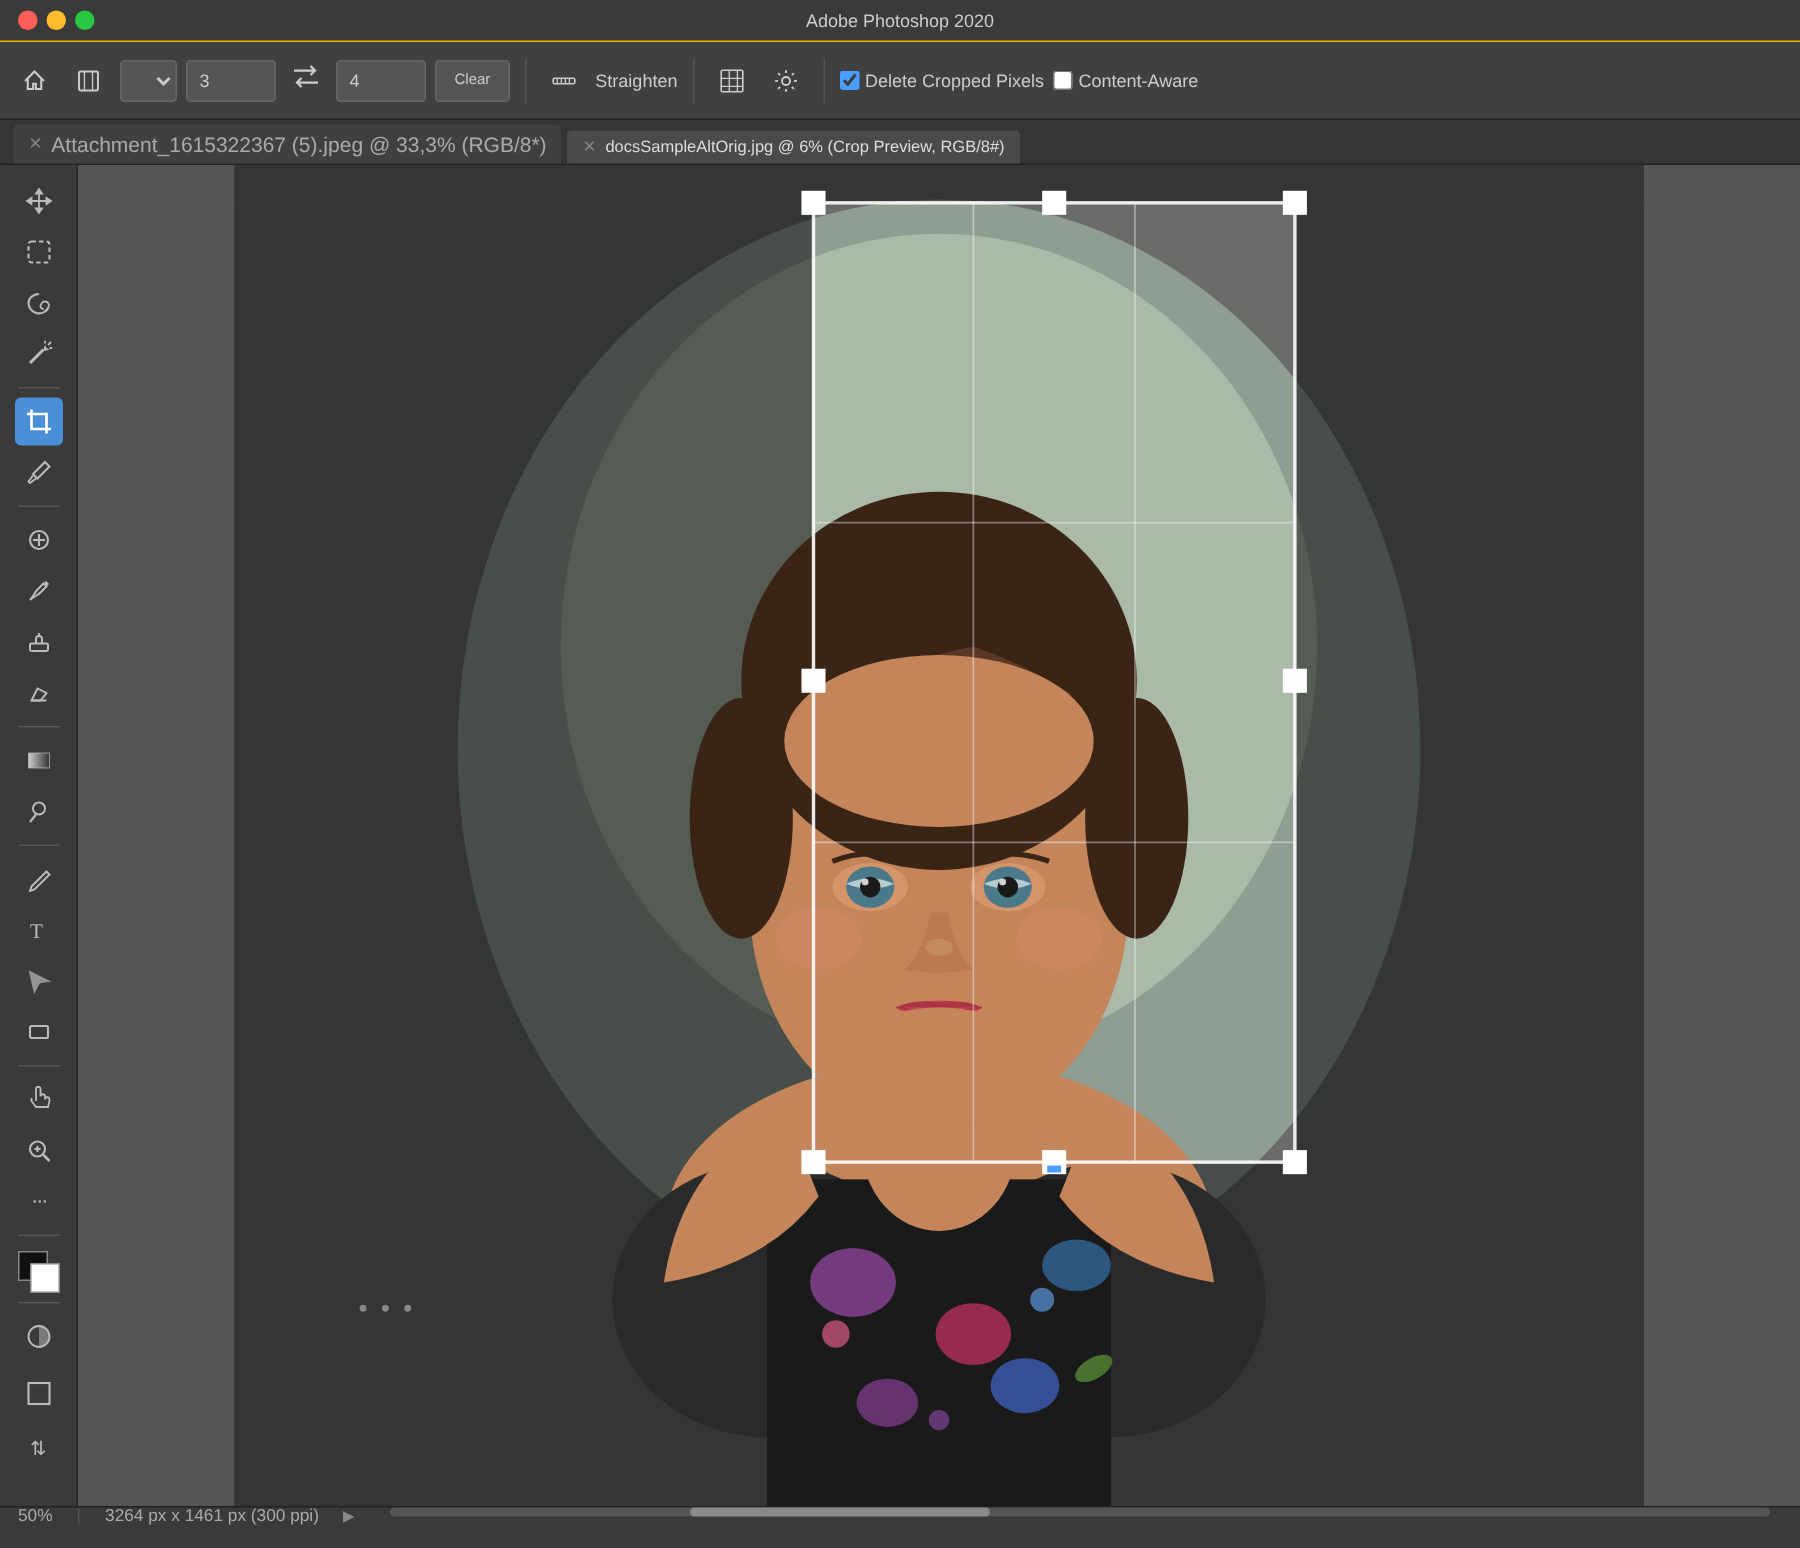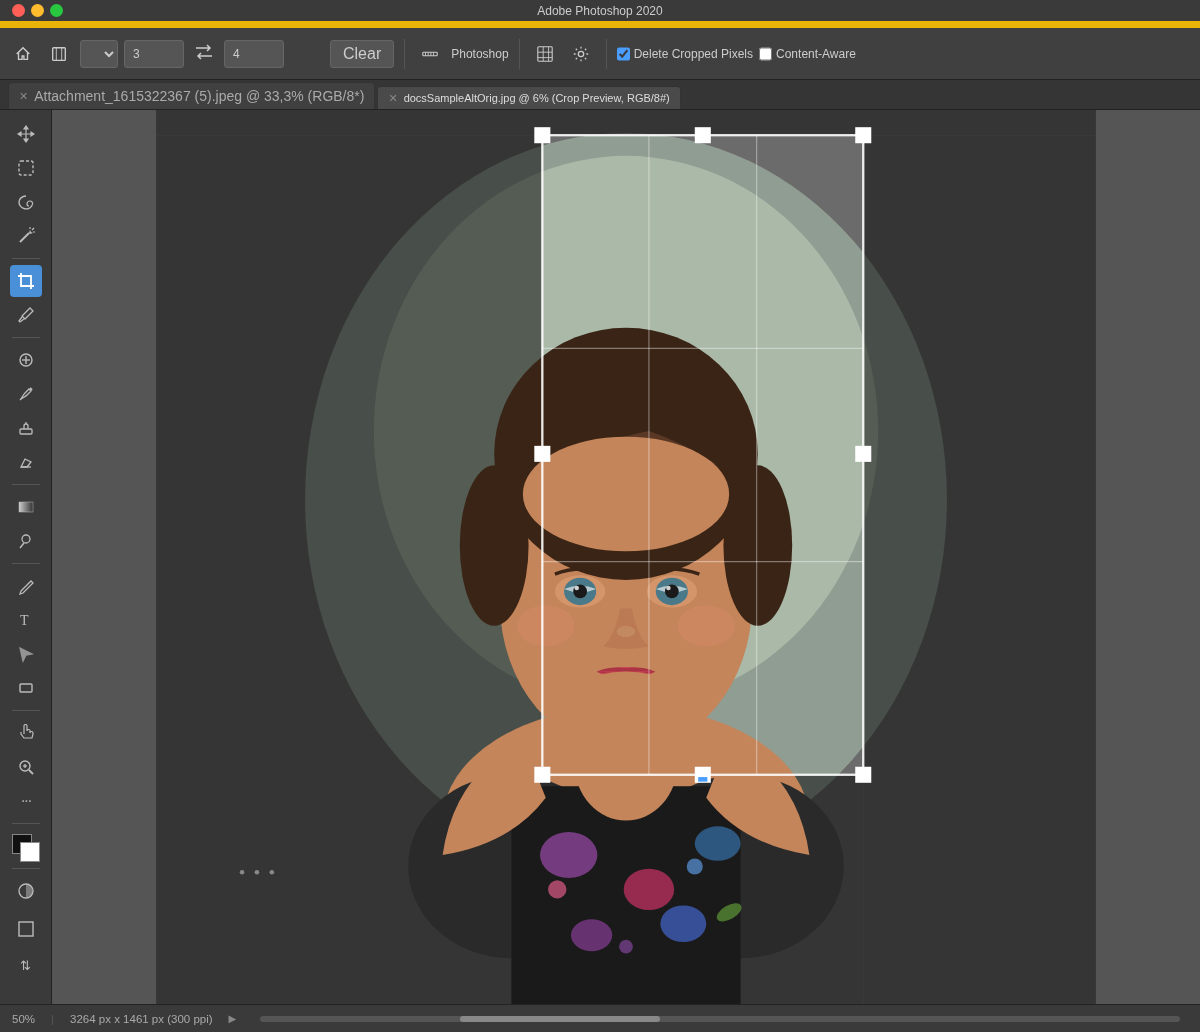--- a/index.html
+++ b/index.html
@@ -15,21 +15,21 @@
 
     
     #titlebar {
       width: 100%;
       height: 28px;
       background: #3a3a3a;
       display: flex;
       align-items: center;
       justify-content: center;
       position: relative;
-      border-bottom: 7px solid #eab308;
+      border-bottom: 1px solid #eab308;
     }
     #titlebar .traffic-lights {
       position: absolute;
       left: 12px;
       display: flex;
       gap: 6px;
       align-items: center;
     }
     .traffic-light {
       width: 13px;
@@ -97,27 +97,27 @@
       cursor: pointer;
       font-size: 16px;
       padding: 2px 4px;
     }
     .clear-btn {
       background: #555;
       border: 1px solid #666;
       color: #ccc;
       padding: 4px 12px;
       border-radius: 3px;
-      font-size: 16px;
+      font-size: 10px;
       height: 28px;
       cursor: pointer;
-      margin-left: 40px;
     }
     .checkbox-label {
       display: flex;
+      align-items: center;
       gap: 4px;
       color: #ccc;
       font-size: 12px;
       cursor: pointer;
     }
     .checkbox-label input[type="checkbox"] {
       accent-color: #4a9eff;
       cursor: pointer;
     }
 
@@ -234,21 +234,20 @@
       justify-content: center;
     }
 
     
     #statusbar {
       width: 100%;
       height: 28px;
       background: #3a3a3a;
       border-top: 1px solid #222;
       display: flex;
-      align-items: center;
       padding: 0 12px;
       gap: 16px;
       font-size: 11.5px;
       color: #aaa;
     }
     .status-arrow {
       font-size: 10px;
       color: #888;
       cursor: pointer;
     }
@@ -334,21 +333,21 @@
 
   <button class="toolbar-btn">
     <svg width="18" height="18" viewBox="0 0 20 20">
       <rect x="2" y="8" width="16" height="4" rx="1" stroke="currentColor" stroke-width="1.2" fill="none"></rect>
       <line x1="5" y1="8" x2="5" y2="12" stroke="currentColor" stroke-width="1"></line>
       <line x1="8" y1="8" x2="8" y2="12" stroke="currentColor" stroke-width="1"></line>
       <line x1="11" y1="8" x2="11" y2="12" stroke="currentColor" stroke-width="1"></line>
       <line x1="14" y1="8" x2="14" y2="12" stroke="currentColor" stroke-width="1"></line>
     </svg>
   </button>
-  <span style="font-size:12px; color:#ccc;">Photoshop</span>
+  <span style="font-size:12px; color:#ccc;">Straighten</span>
 
   <div class="toolbar-divider"></div>
 
   <button class="toolbar-btn">
     <svg width="18" height="18" viewBox="0 0 20 20">
       <rect x="2" y="2" width="16" height="16" rx="1" stroke="currentColor" stroke-width="1.2" fill="none"></rect>
       <line x1="2" y1="8" x2="18" y2="8" stroke="currentColor" stroke-width="1"></line>
       <line x1="2" y1="14" x2="18" y2="14" stroke="currentColor" stroke-width="1"></line>
       <line x1="8" y1="2" x2="8" y2="18" stroke="currentColor" stroke-width="1"></line>
       <line x1="14" y1="2" x2="14" y2="18" stroke="currentColor" stroke-width="1"></line>

